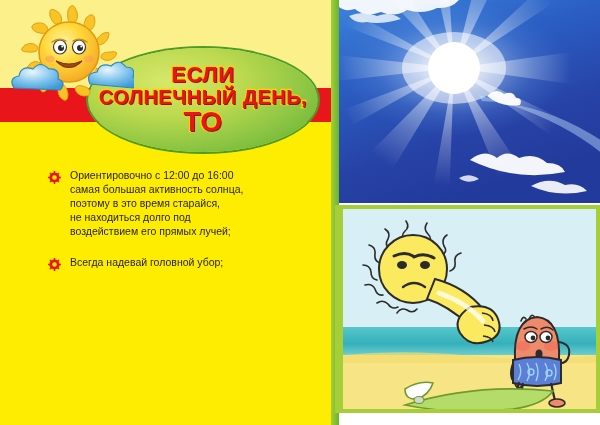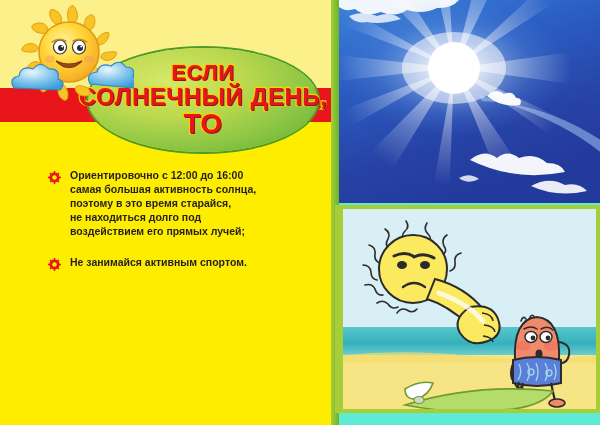--- a/index.html
+++ b/index.html
@@ -1,18 +1,18 @@
 <!DOCTYPE html>
 <html><head>
 <meta charset="utf-8">
 <style>
   html,body{margin:0;padding:0;}
   body{width:600px;height:425px;overflow:hidden;background:#fdf6a0;
        font-family:"Liberation Sans",sans-serif;}
-  #poster{position:relative;width:600px;height:425px;background:#5eead4;overflow:hidden;}
+  #poster{position:relative;width:600px;height:425px;background:#ffffff;overflow:hidden;}
 
   
   .yellow-panel{position:absolute;left:0;top:122px;width:337px;height:303px;background:#ffed00;}
   .light-top{position:absolute;left:0;top:0;width:337px;height:122px;background:#fbf08a;}
   .red-stripe{position:absolute;left:0;top:88px;width:337px;height:34px;background:#e8161b;}
 
   
   .green-divider{position:absolute;left:331px;top:0;width:8px;height:425px;
      background:linear-gradient(to right,#a6ce39,#6ab42c);}
 
@@ -21,31 +21,31 @@
      border-radius:50%;
      background:radial-gradient(ellipse at 35% 32%,#d7e86a 0%,#bcd94f 35%,#87c342 70%,#5aa92e 100%);
      box-shadow:0 0 0 2px #4e9c28;}
   .title-text{position:absolute;left:88px;top:48px;width:230px;height:104px;
      display:flex;flex-direction:column;align-items:center;justify-content:center;
      gap:1px;}
   .tline{font-weight:bold;color:#e8161b;letter-spacing:.5px;line-height:1;
      -webkit-text-stroke:2.4px #f5d400;paint-order:stroke fill;
      text-shadow:1px 1px 0 #8a1a12;white-space:nowrap;}
   .t1{font-size:22px;}
-  .t2{font-size:24px;}
+  .t2{font-size:20px;}
   .t3{font-size:28px;}
 
   
   .mascot{position:absolute;left:6px;top:4px;width:128px;height:112px;}
 
   
   .list{position:absolute;left:48px;top:168px;width:280px;}
   .item{position:relative;padding-left:22px;margin-bottom:17px;}
   .bullet{position:absolute;left:0;top:3px;width:13px;height:13px;}
-  .item p{margin:0;font-size:10.5px;font-weight:bold;color:#231f20;line-height:14.1px;}
+  .item p{margin:0;font-size:10.5px;font-weight:normal;color:#231f20;line-height:14.1px;}
 
   
   .photo-sky{position:absolute;left:339px;top:0;width:261px;height:203px;overflow:hidden;
      background:linear-gradient(170deg,#2f6fd0 0%,#2454b8 30%,#27409e 70%,#23379a 100%);}
   .photo-beach{position:absolute;left:339px;top:209px;width:261px;height:204px;overflow:hidden;
      background:#d8eef5;border-left:4px solid #a6ce39;}
   .beach-frame{position:absolute;left:335px;top:205px;width:265px;height:208px;
      border:4px solid #a6ce39;box-sizing:border-box;pointer-events:none;}
   svg{display:block;}
 </style>
@@ -126,36 +126,36 @@
             <g stroke="#e8161b" stroke-width="1.5">
               <path d="M6.5 0v2M6.5 11v2M0 6.5h2M11 6.5h2M2 2l1.4 1.4M9.6 9.6L11 11M11 2L9.6 3.4M3.4 9.6L2 11"></path>
             </g>
           </g>
           <circle cx="6.5" cy="6.5" r="2.3" fill="#ffed00"></circle>
         </svg>
       </span>
       <p>Ориентировочно с 12:00 до 16:00<br>самая большая активность солнца,<br>поэтому в это время старайся,<br>не находиться долго под<br>воздействием его прямых лучей;</p>
     </div>
 
-
-
     <div class="item">
       <span class="bullet">
         <svg viewBox="0 0 13 13" width="13" height="13">
           <g fill="#e8161b">
             <circle cx="6.5" cy="6.5" r="5.1"></circle>
             <g stroke="#e8161b" stroke-width="1.5">
               <path d="M6.5 0v2M6.5 11v2M0 6.5h2M11 6.5h2M2 2l1.4 1.4M9.6 9.6L11 11M11 2L9.6 3.4M3.4 9.6L2 11"></path>
             </g>
           </g>
           <circle cx="6.5" cy="6.5" r="2.3" fill="#ffed00"></circle>
         </svg>
       </span>
-      <p>Не занимайся активным спортом.</p>
+      <p>Всегда надевай головной убор;</p>
     </div>
+
+
   </div>
 
   <div class="photo-sky">
     <svg viewBox="0 0 261 203" width="261" height="203">
       <defs>
         <linearGradient id="skyg" x1="0" y1="0" x2="0.4" y2="1">
           <stop offset="0%" stop-color="#3d84dd"></stop>
           <stop offset="35%" stop-color="#2b5fc4"></stop>
           <stop offset="75%" stop-color="#2742a6"></stop>
           <stop offset="100%" stop-color="#223a9c"></stop>

